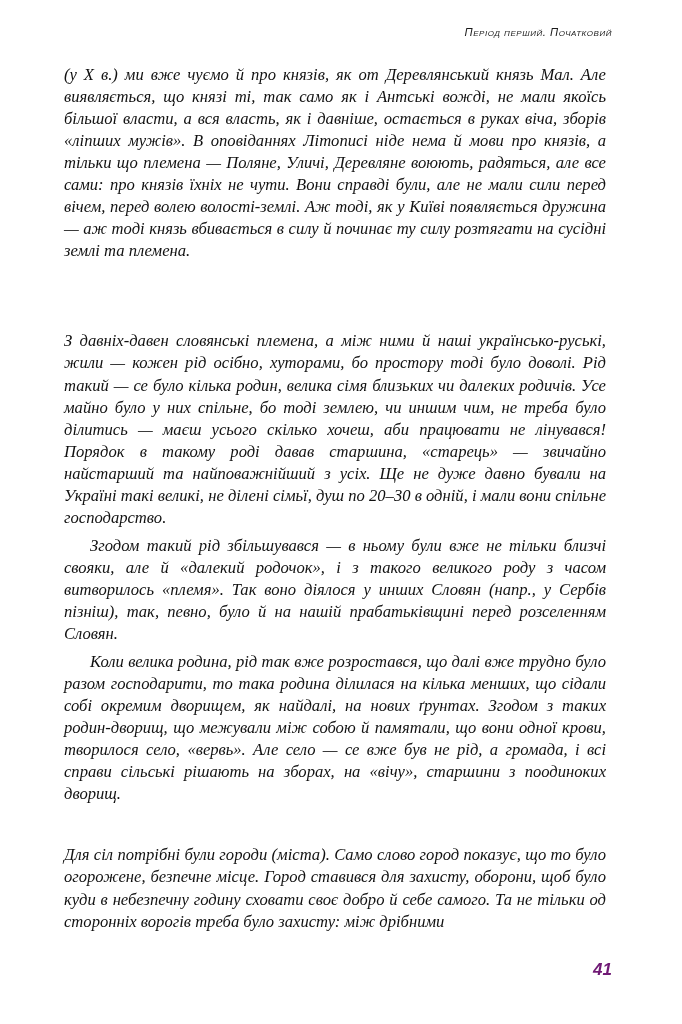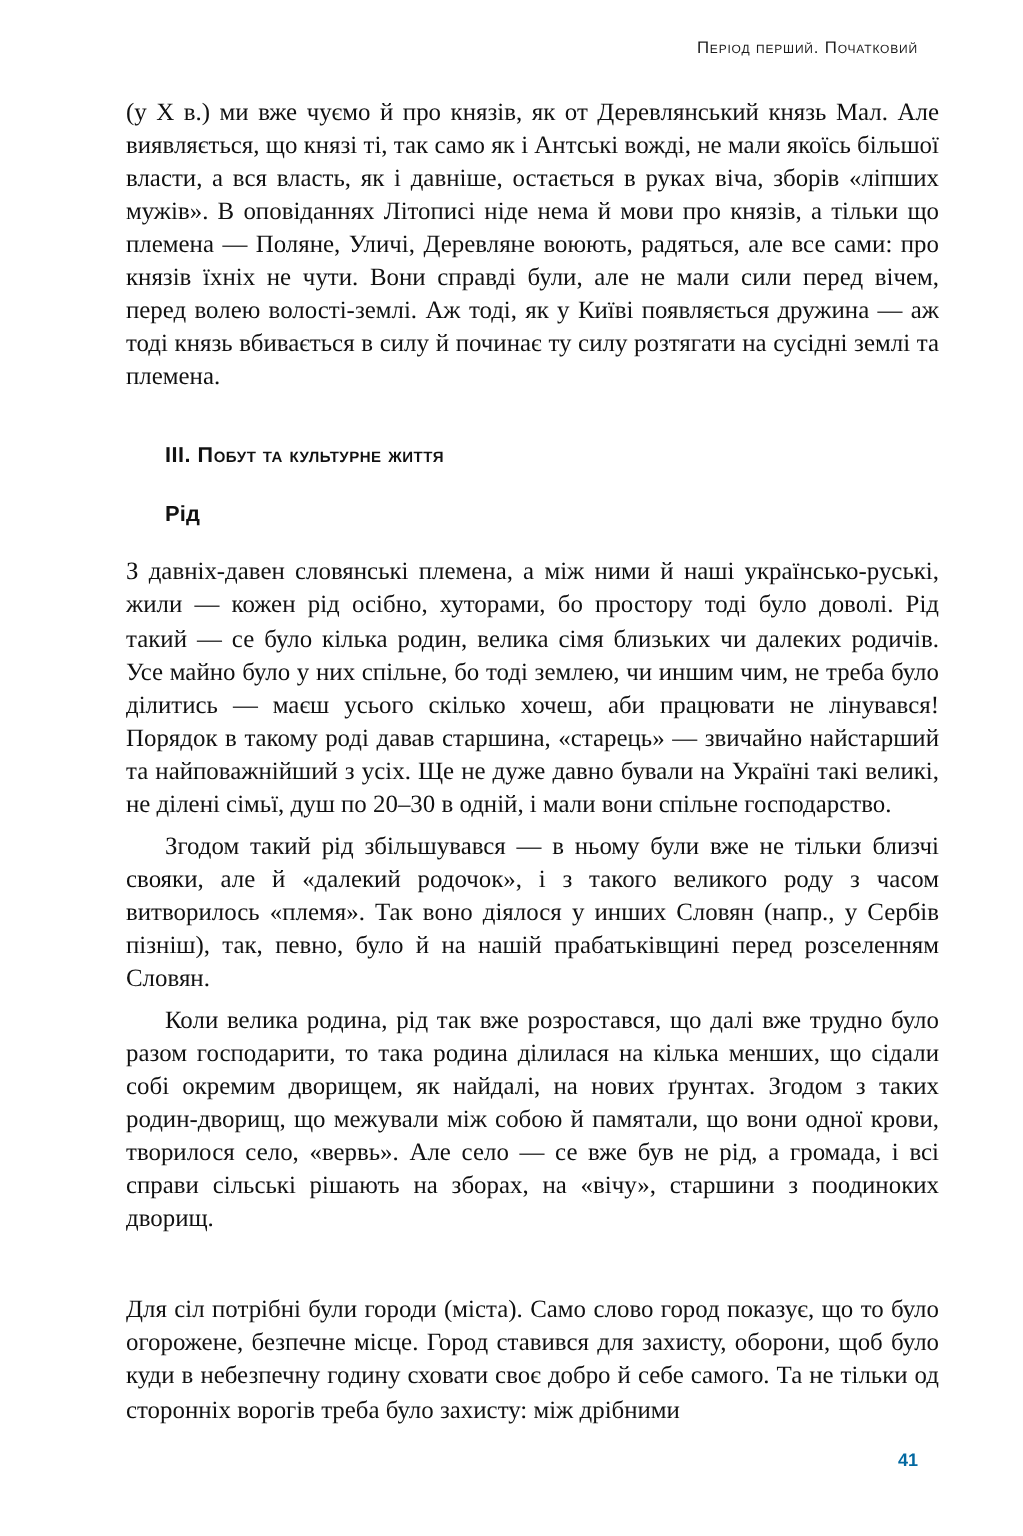--- a/index.html
+++ b/index.html
@@ -7,37 +7,38 @@
     padding: 0;
     background: #ffffff;
   }
   .page {
     position: relative;
     width: 682px;
     height: 1024px;
     background: #ffffff;
     overflow: hidden;
     box-sizing: border-box;
+    font-style: italic;
   }
   .running-head {
     position: absolute;
     top: 26px;
     right: 70px;
     font-family: "Liberation Sans", sans-serif;
     font-size: 11.2px;
     font-weight: 400;
     letter-spacing: 0.55px;
     color: #1a1a1a;
     font-variant: small-caps;
     text-transform: none;
     white-space: nowrap;
   }
   .content {
     position: absolute;
-    left: 84px;
+    left: 64px;
     top: 64px;
     width: 542px;
   }
   p.body-text {
     margin: 0;
     font-family: "Liberation Serif", serif;
     font-size: 16.6px;
     line-height: 22.05px;
     color: #111111;
     text-align: justify;
@@ -75,43 +76,41 @@
   }
   .gap-before-section { height: 32px; }
   .gap-after-section  { height: 19px; }
   .gap-before-sub     { height: 22px; }
   .gap-after-sub      { height: 17px; }
   .page-number {
     position: absolute;
     right: 70px;
     bottom: 44px;
     font-family: "Liberation Sans", sans-serif;
-    font-size: 12px;
+    font-size: 17px;
     font-weight: 700;
-    color: #0369a1;
+    color: #701a75;
   }
 </style>
 </head>
 <body>
 
 <div class="page">
 
   <div class="running-head">Період перший. Початковий</div>
 
   <div class="content">
 
     <p class="body-text no-indent">(у X в.) ми вже чуємо й про князів, як от Деревлянський князь Мал. Але виявляється, що князі ті, так само як і Антські вожді, не мали якоїсь більшої власти, а вся власть, як і давніше, остається в руках віча, зборів «ліпших мужів». В оповіданнях Літописі ніде нема й мови про князів, а тільки що племена — Поляне, Уличі, Деревляне воюють, радяться, але все сами: про князів їхніх не чути. Вони справді були, але не мали сили перед вічем, перед волею волості-землі. Аж тоді, як у Київі появляється дружина — аж тоді князь вбивається в силу й починає ту силу розтягати на сусідні землі та племена.</p>
 
     <div class="gap-before-section"></div>
 
-    <h2 class="section-heading">III. Побут та культурне життя</h2>
 
     <div class="gap-after-section"></div>
 
-    <h3 class="sub-heading">Рід</h3>
 
     <div class="gap-after-sub"></div>
 
     <p class="body-text no-indent">З давніх-давен словянські племена, а між ними й наші українсько-руські, жили — кожен рід осібно, хуторами, бо простору тоді було доволі. Рід такий — се було кілька родин, велика сімя близьких чи далеких родичів. Усе майно було у них спільне, бо тоді землею, чи иншим чим, не треба було ділитись — маєш усього скілько хочеш, аби працювати не лінувався! Порядок в такому роді давав старшина, «старець» — звичайно найстарший та найповажнійший з усіх. Ще не дуже давно бували на Україні такі великі, не ділені сімьї, душ по 20–30 в одній, і мали вони спільне господарство.</p>
 
     <p class="body-text">Згодом такий рід збільшувався — в ньому були вже не тільки близчі свояки, але й «далекий родочок», і з такого великого роду з часом витворилось «племя». Так воно діялося у инших Словян (напр., у Сербів пізніш), так, певно, було й на нашій прабатьківщині перед розселенням Словян.</p>
 
     <p class="body-text">Коли велика родина, рід так вже розростався, що далі вже трудно було разом господарити, то така родина ділилася на кілька менших, що сідали собі окремим дворищем, як найдалі, на нових ґрунтах. Згодом з таких родин-дворищ, що межували між собою й памятали, що вони одної крови, творилося село, «вервь». Але село — се вже був не рід, а громада, і всі справи сільські рішають на зборах, на «вічу», старшини з поодиноких дворищ.</p>
 
     <div class="gap-before-sub"></div>

